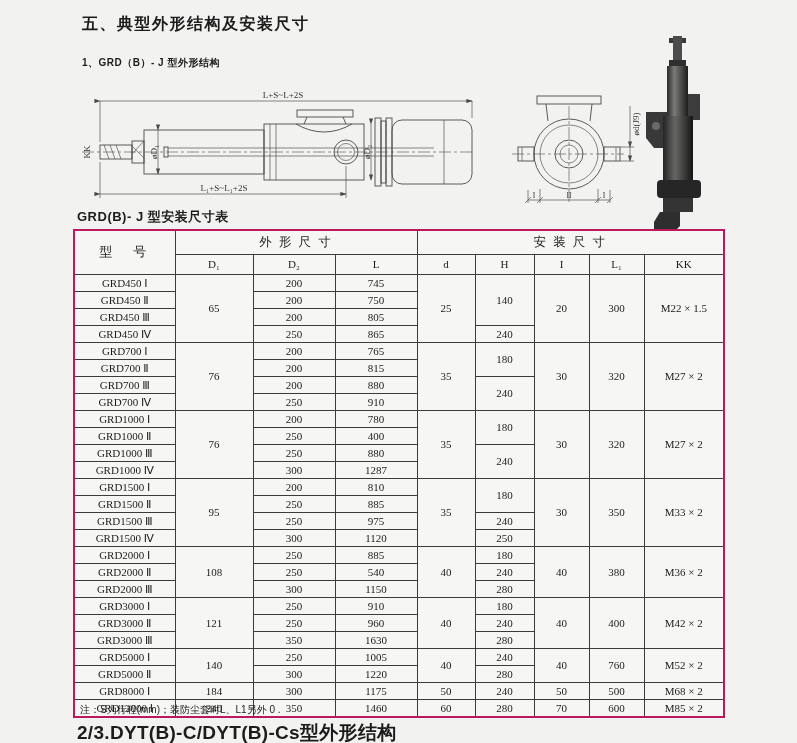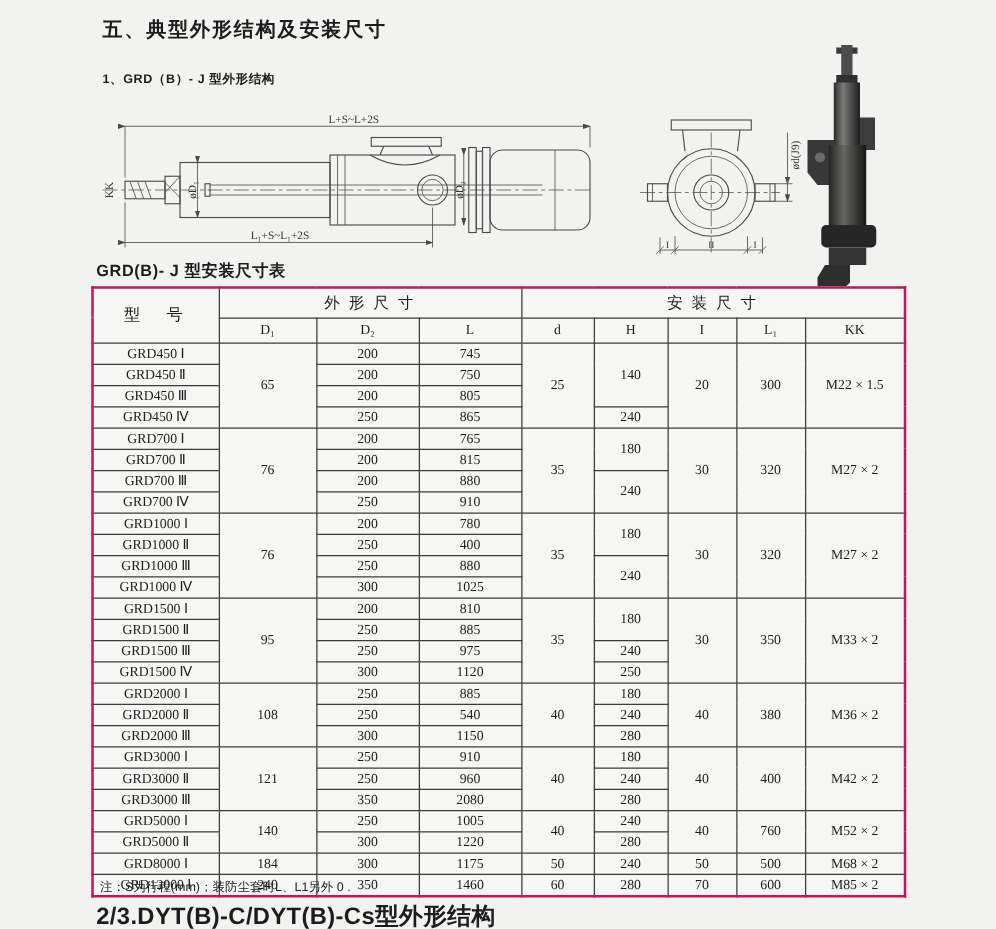--- a/index.html
+++ b/index.html
@@ -299,21 +299,21 @@
       </tr>
       <tr>
         <td>GRD1000 Ⅲ</td>
         <td>250</td>
         <td>880</td>
         <td rowspan="2">240</td>
       </tr>
       <tr>
         <td>GRD1000 Ⅳ</td>
         <td>300</td>
-        <td>1025</td>
+        <td>1287</td>
       </tr>
       <tr>
         <td>GRD1500 Ⅰ</td>
         <td rowspan="4">95</td>
         <td>200</td>
         <td>810</td>
         <td rowspan="4">35</td>
         <td rowspan="2">180</td>
         <td rowspan="4">30</td>
         <td rowspan="4">350</td>
@@ -372,21 +372,21 @@
       </tr>
       <tr>
         <td>GRD3000 Ⅱ</td>
         <td>250</td>
         <td>960</td>
         <td>240</td>
       </tr>
       <tr>
         <td>GRD3000 Ⅲ</td>
         <td>350</td>
-        <td>2080</td>
+        <td>1630</td>
         <td>280</td>
       </tr>
       <tr>
         <td>GRD5000 Ⅰ</td>
         <td rowspan="2">140</td>
         <td>250</td>
         <td>1005</td>
         <td rowspan="2">40</td>
         <td>240</td>
         <td rowspan="2">40</td>

